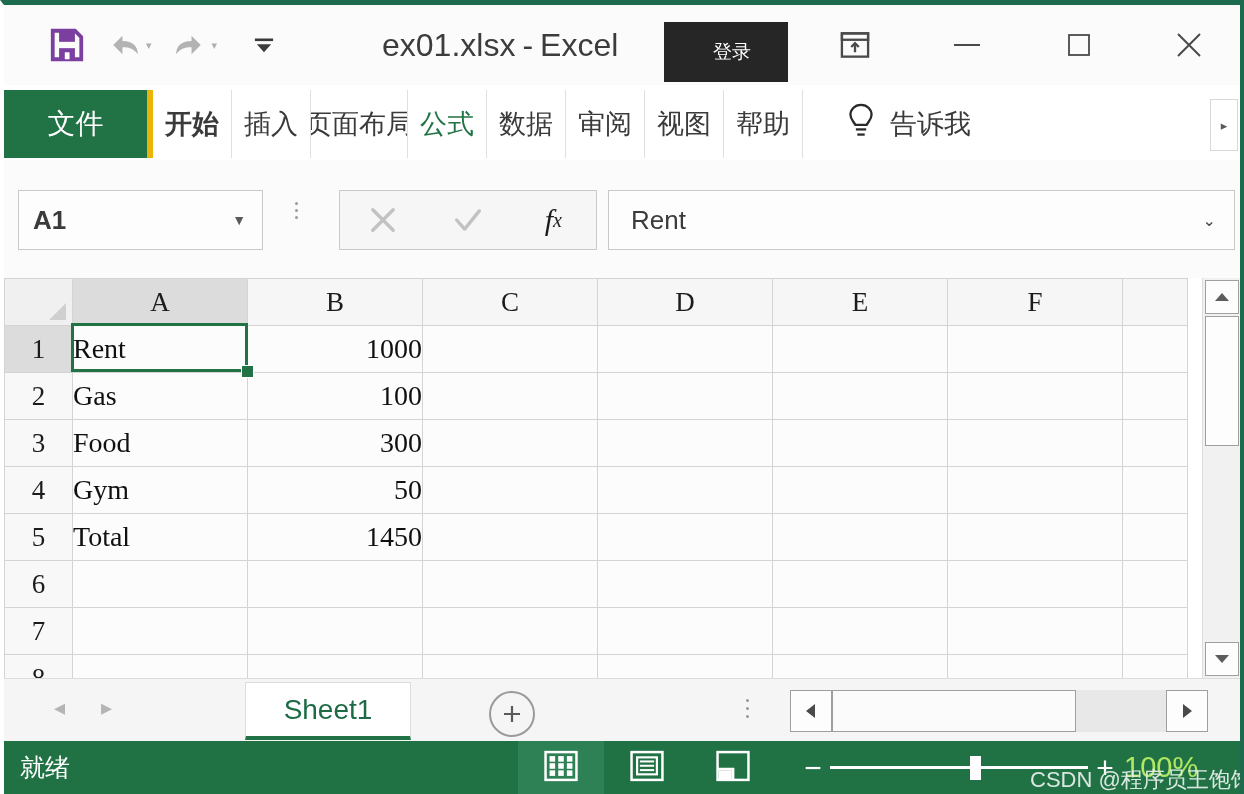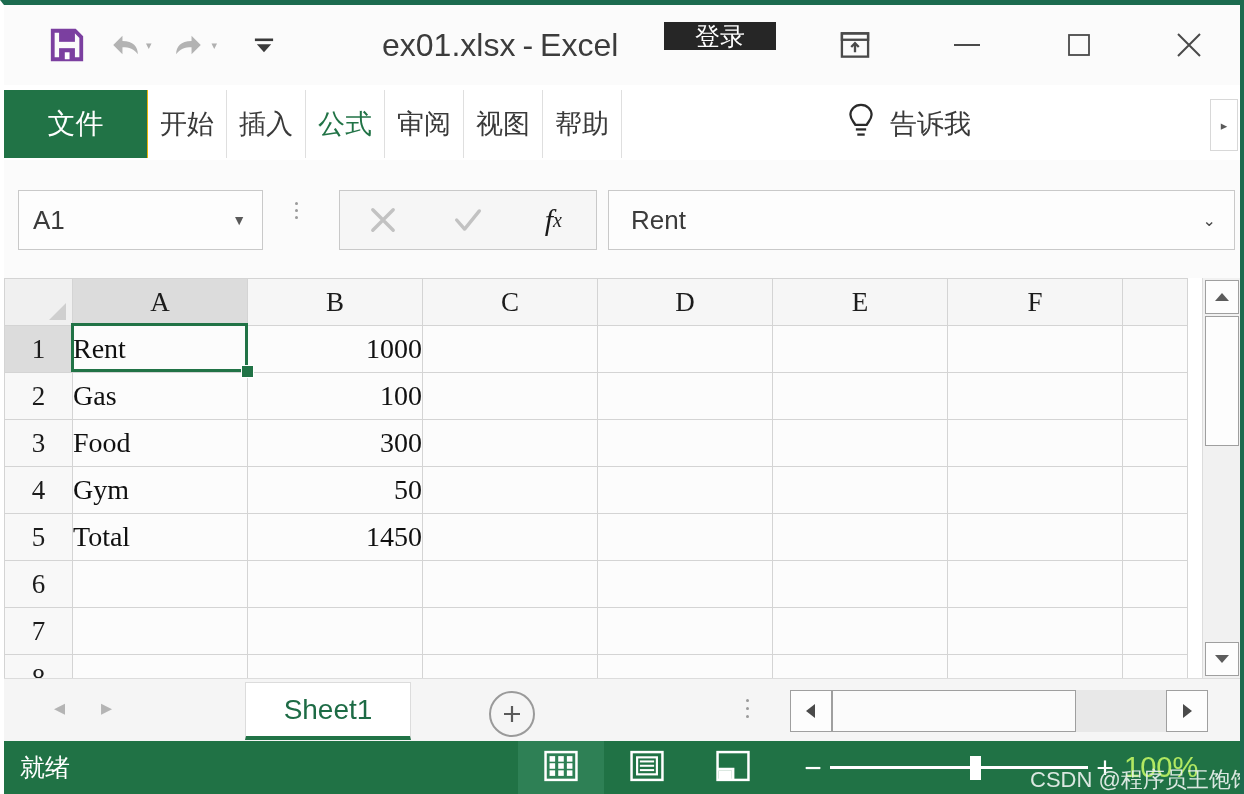--- a/index.html
+++ b/index.html
@@ -60,28 +60,29 @@
     font-size: 32px;
     color: #3c3c3c;
   }
   .title-sep { margin: 0 7px; }
 
   .signin-btn {
     position: absolute;
     left: 660px;
     top: 17px;
     width: 112px;
-    height: 28px;
+    height: 60px;
     background: #262626;
     color: #ffffff;
-    font-size: 25px;
+    font-size: 19px;
     display: flex;
     align-items: center;
     justify-content: center;
     cursor: pointer;
+    padding-left: 12px;
   }
 
   .winbtn {
     position: absolute;
     top: 14px;
     width: 58px;
     height: 52px;
     display: flex;
     align-items: center;
     justify-content: center;
@@ -129,21 +130,21 @@
     padding: 0 12px;
     font-size: 27px;
     color: #3a3a3a;
     border-right: 1px solid #dfdfdf;
     cursor: pointer;
     white-space: nowrap;
     overflow: hidden;
   }
   .tab.clip { max-width: 72px; }
   .tab.active { color: #217346; }
-  .tab:first-child { border-left: 1px solid #eab308; }
+  .tab:first-child { border-left: 6px solid #eab308; font-weight: bold; }
 
   .tellme {
     position: absolute;
     left: 840px; top: 5px;
     height: 68px;
     display: flex;
     align-items: center;
     gap: 12px;
     cursor: pointer;
   }
@@ -181,20 +182,21 @@
   }
   .namebox {
     position: absolute;
     left: 14px; top: 30px;
     width: 243px; height: 58px;
     background: #fdfdfd;
     border: 1px solid #c9c9c9;
     display: flex;
     align-items: center;
     cursor: text;
+    font-weight: bold;
   }
   .namebox-val {
     font-size: 26px;
     color: #3b3b3b;
     padding-left: 14px;
     flex: 1;
   }
   .namebox-arrow {
     font-size: 14px;
     color: #5a5a5a;
@@ -596,21 +598,23 @@
       </svg>
     </div>
   </div>
 
   <div class="ribbon">
     <div class="file-tab">文件</div>
 
     <div class="tabs">
       <div class="tab">开始</div>
       <div class="tab">插入</div>
+      <div class="tab clip">页面布局</div>
       <div class="tab active">公式</div>
+      <div class="tab">数据</div>
       <div class="tab">审阅</div>
       <div class="tab">视图</div>
       <div class="tab">帮助</div>
     </div>
 
     <div class="tellme">
       <span>
         <svg width="34" height="40" viewBox="0 0 22 28">
           <path d="M11 2 C6.4 2 3.6 5.4 3.6 9 C3.6 12 5.8 13.6 7 16 L15 16 C16.2 13.6 18.4 12 18.4 9 C18.4 5.4 15.6 2 11 2 Z" fill="none" stroke="#2a2a2a" stroke-width="1.6"></path>
           <rect x="7.4" y="18.4" width="7.2" height="1.6" fill="#2a2a2a"></rect>

